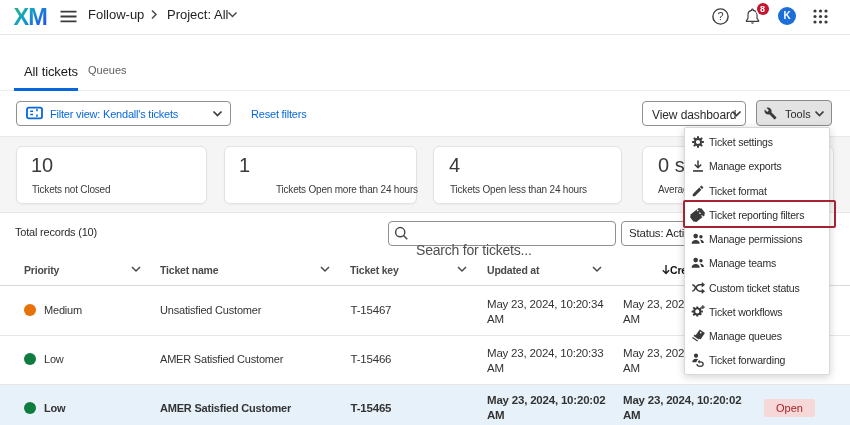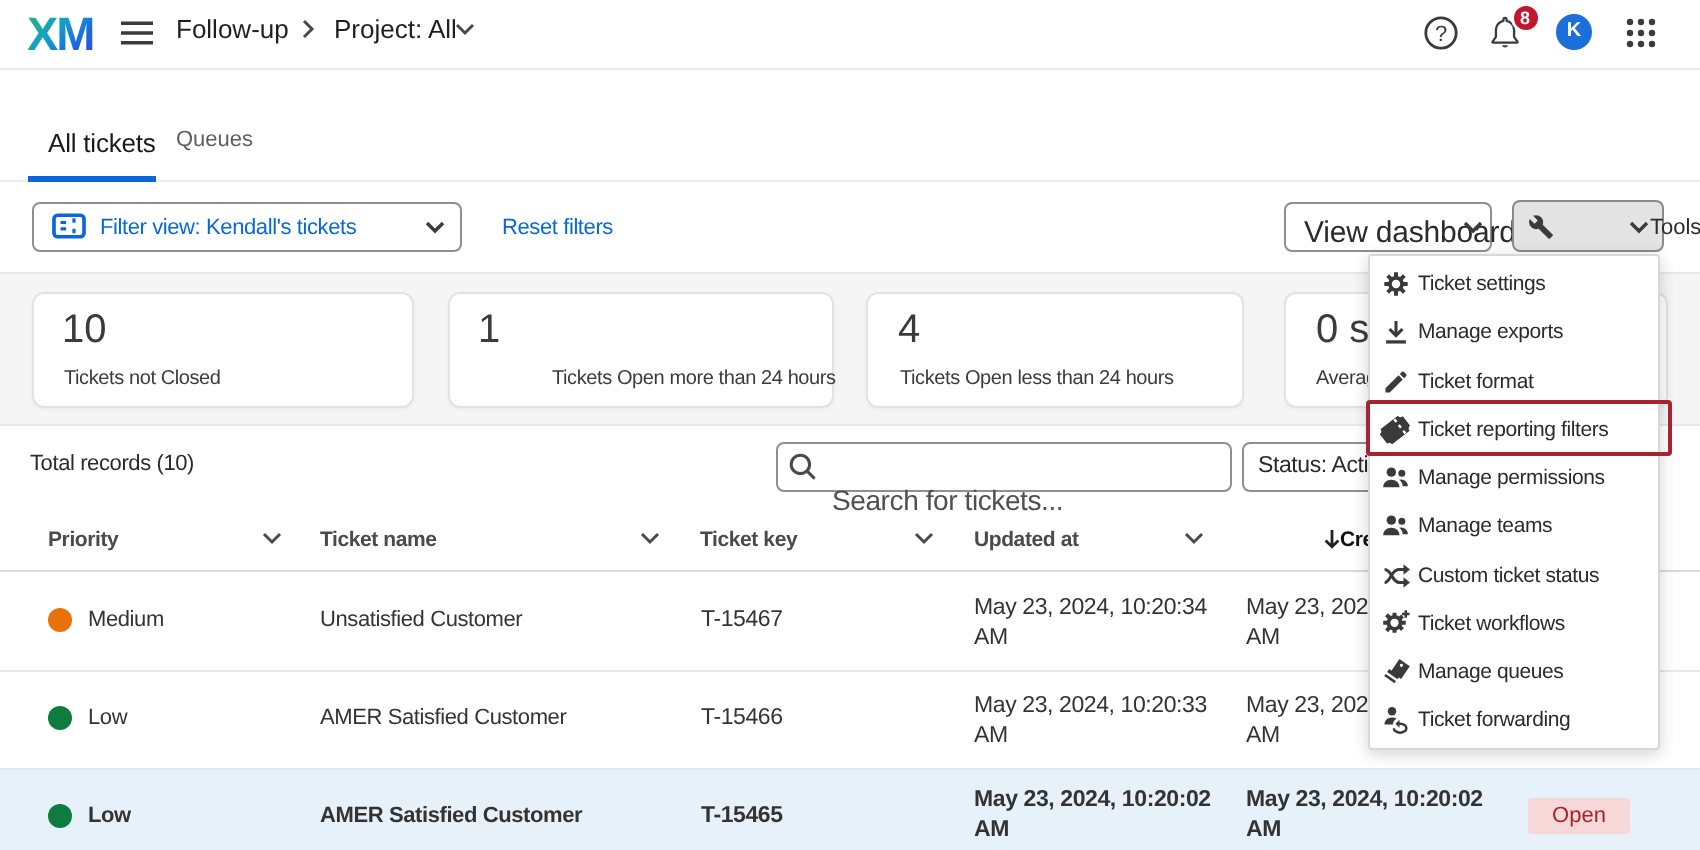--- a/index.html
+++ b/index.html
@@ -67,30 +67,30 @@
   <rect x="1.4" y="1.4" width="21.2" height="15.2" rx="2.6" fill="none" stroke="#0768dd" stroke-width="2.6"></rect>
   <path d="M15.5 3.5v3.2M15.5 11v3.2M6 6.5h4M6 11h4" stroke="#0768dd" stroke-width="2.2" fill="none"></path>
 </svg>
 <div class="abs" style="left:50px;top:108px;font-size:11px;letter-spacing:-0.2px;color:#0768dd;">Filter view: Kendall's tickets</div>
 <svg class="abs" style="left:212px;top:110px;" width="11" height="8" viewBox="0 0 11 8">
     <path d="M1.5 1.5l4 4 4-4" fill="none" stroke="#3b3b3b" stroke-width="1.7"></path>
   </svg>
 <div class="abs" style="left:251px;top:108px;font-size:11px;letter-spacing:-0.2px;color:#0768dd;">Reset filters</div>
 
 <div class="abs" style="left:642px;top:101px;width:104px;height:25px;border:1px solid #8f8f8f;border-radius:4px;background:#fff;"></div>
-<div class="abs" style="left:652px;top:108px;font-size:15px;letter-spacing:-0.1px;color:#2b2b2b;">View dashboard</div>
+<div class="abs" style="left:652px;top:108px;font-size:12px;letter-spacing:-0.1px;color:#2b2b2b;">View dashboard</div>
 <svg class="abs" style="left:731px;top:110px;" width="11" height="8" viewBox="0 0 11 8">
     <path d="M1.5 1.5l4 4 4-4" fill="none" stroke="#3b3b3b" stroke-width="1.7"></path>
   </svg>
 
 <div class="abs" style="left:756px;top:100px;width:76px;height:26px;border:1px solid #8a8a8a;border-radius:4px;background:#e3e3e3;"></div>
 <svg class="abs" style="left:764px;top:107px;" width="13" height="13" viewBox="0 0 24 24">
   <path d="M22.7 19l-9.1-9.1c.9-2.3.4-5-1.5-6.9-2-2-5-2.4-7.4-1.3L9 6 6 9 1.6 4.7C.4 7.1.9 10.1 2.9 12.1c1.9 1.9 4.6 2.4 6.9 1.5l9.1 9.1c.4.4 1 .4 1.4 0l2.3-2.3c.5-.4.5-1.1.1-1.4z" fill="#3b3b3b"></path>
 </svg>
-<div class="abs" style="left:785px;top:108px;font-size:11px;color:#2b2b2b;margin-left:40px;">Tools</div>
+<div class="abs" style="left:785px;top:108px;font-size:11px;color:#2b2b2b;">Tools</div>
 <svg class="abs" style="left:814px;top:110px;" width="11" height="8" viewBox="0 0 11 8">
     <path d="M1.5 1.5l4 4 4-4" fill="none" stroke="#3b3b3b" stroke-width="1.7"></path>
   </svg>
 
 <div class="abs" style="left:0;top:136px;width:850px;height:77px;background:#f5f5f5;border-top:1px solid #e8e8e8;border-bottom:1px solid #e8e8e8;"></div>
 <div class="abs card" style="left:16px;top:146px;width:191px;height:58px;background:#fff;border:1px solid #e2e2e2;border-radius:6px;box-shadow:0 1px 2px rgba(0,0,0,0.04);"></div>
 <div class="abs" style="left:31px;top:154px;font-size:20px;color:#3b3b3b;">10</div>
 <div class="abs" style="left:32px;top:184px;font-size:10px;letter-spacing:-0.2px;color:#3b3b3b;">Tickets not Closed</div>
 
 <div class="abs card" style="left:224px;top:146px;width:193px;height:58px;background:#fff;border:1px solid #e2e2e2;border-radius:6px;box-shadow:0 1px 2px rgba(0,0,0,0.04);"></div>

